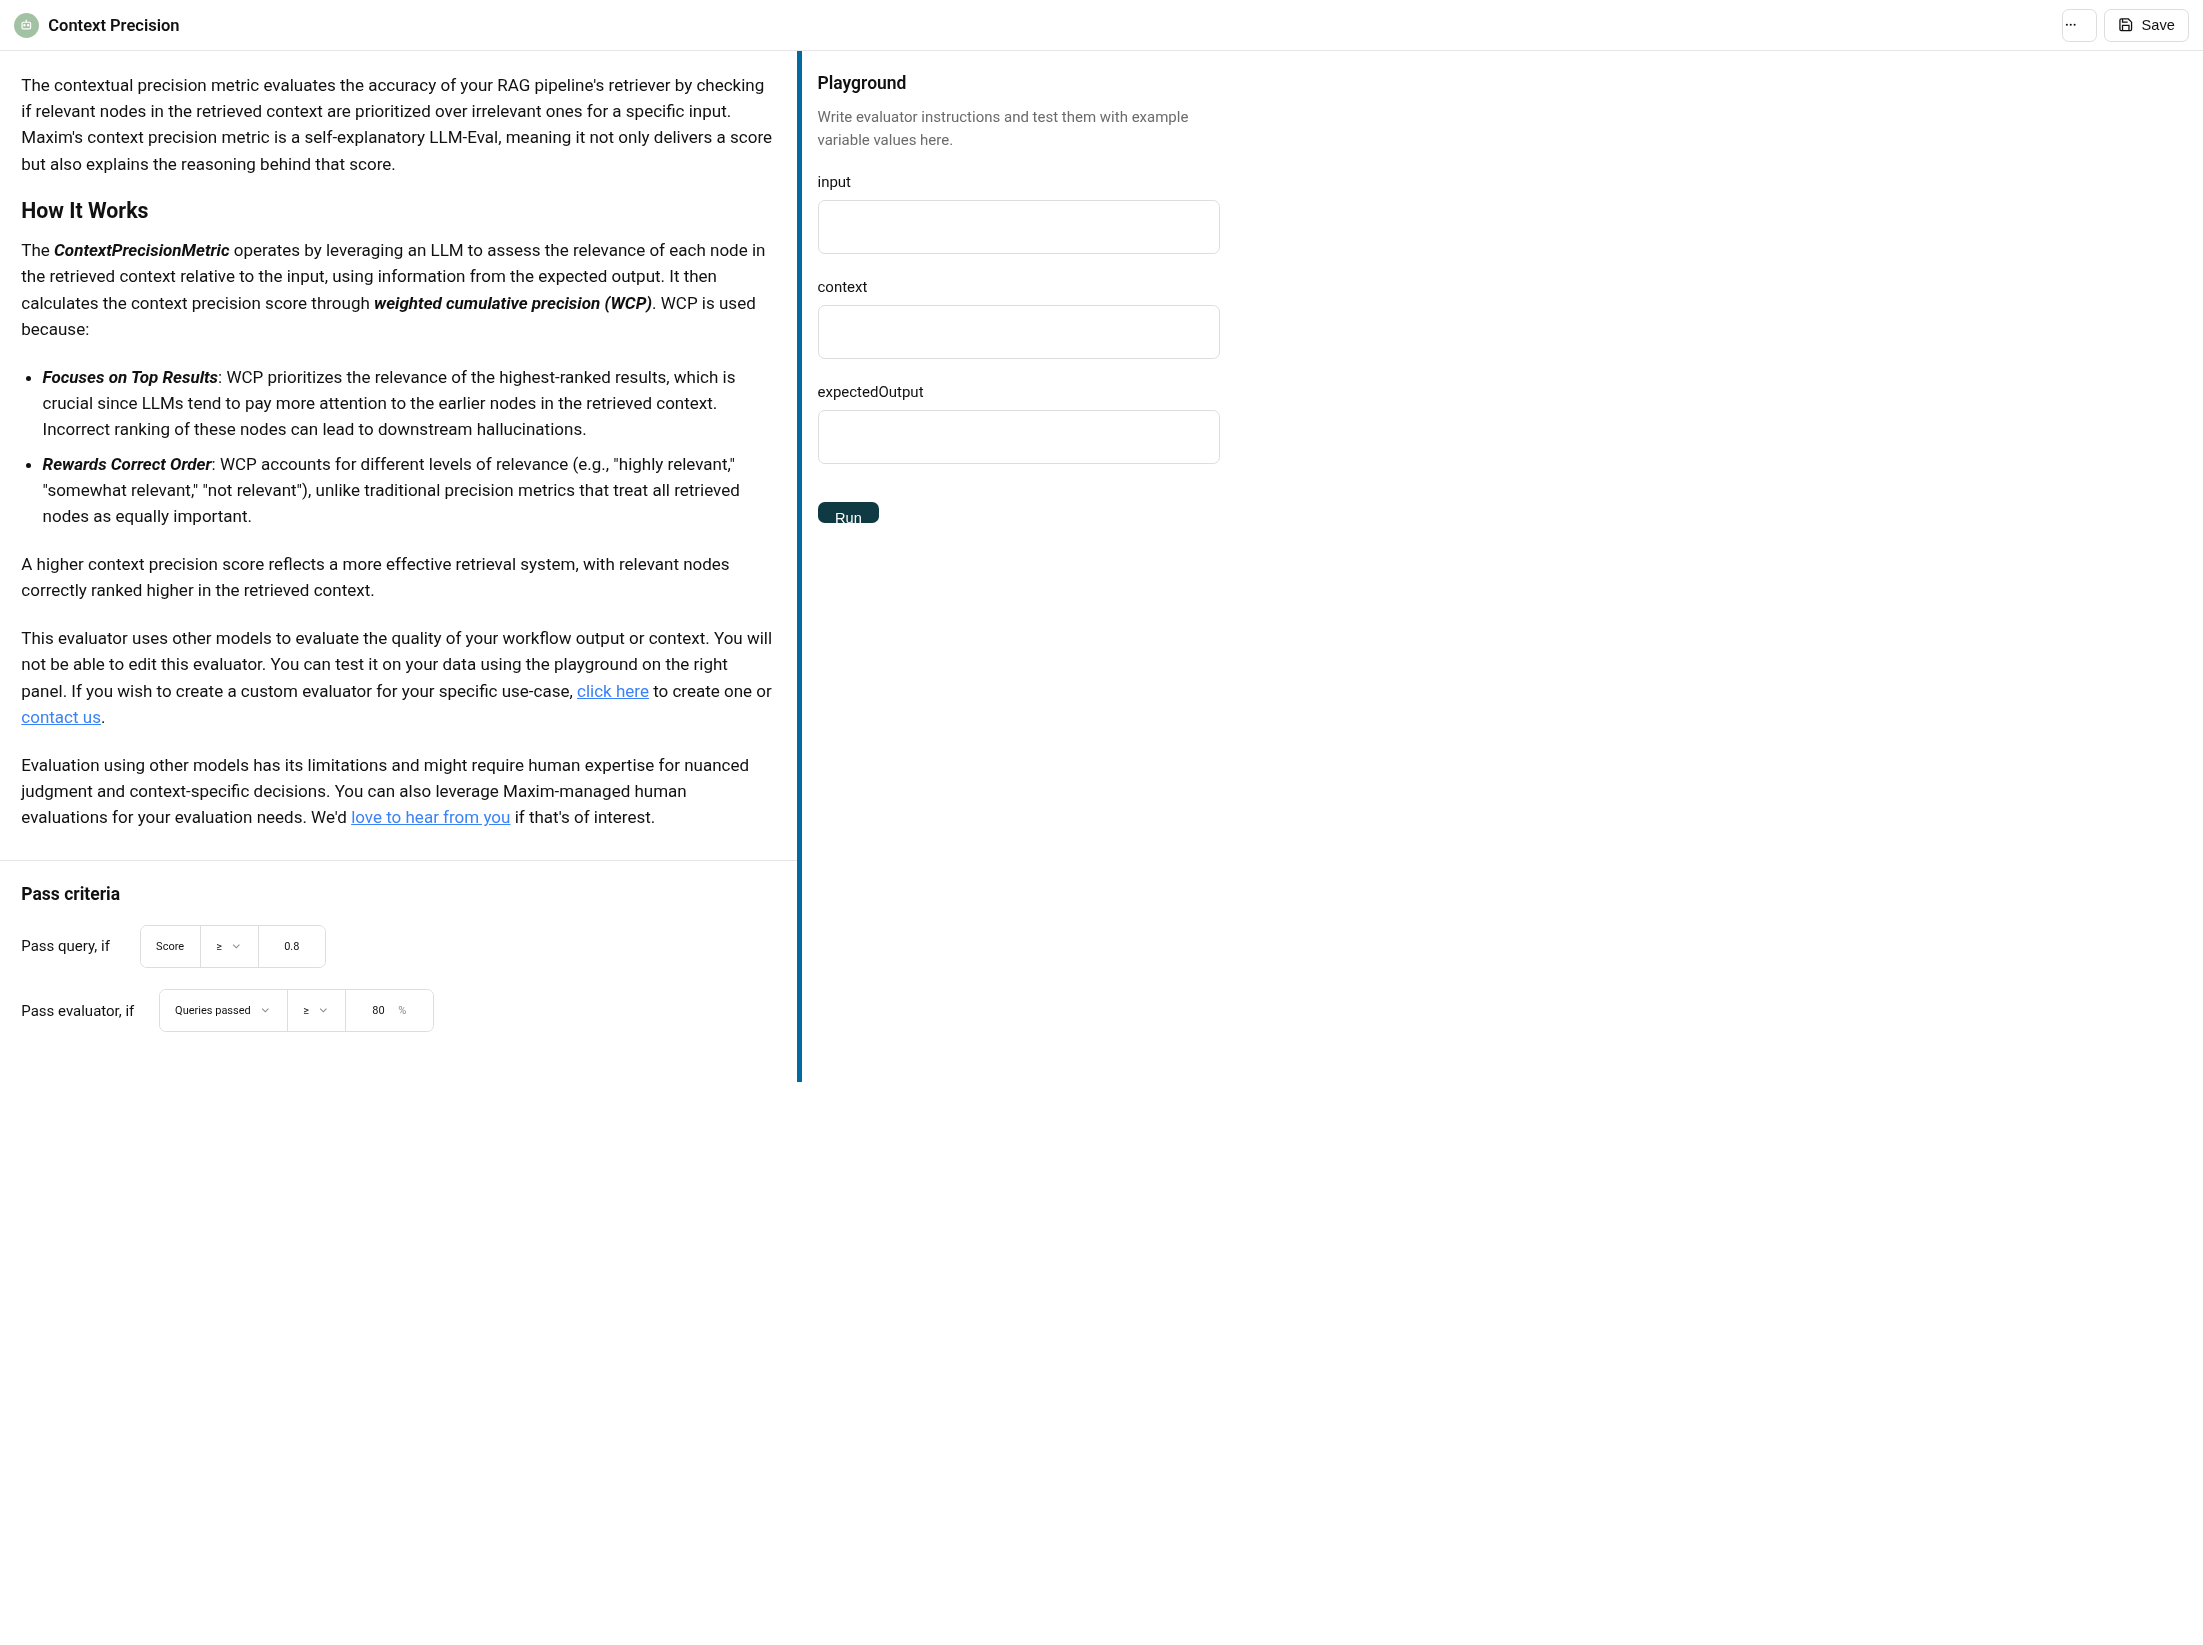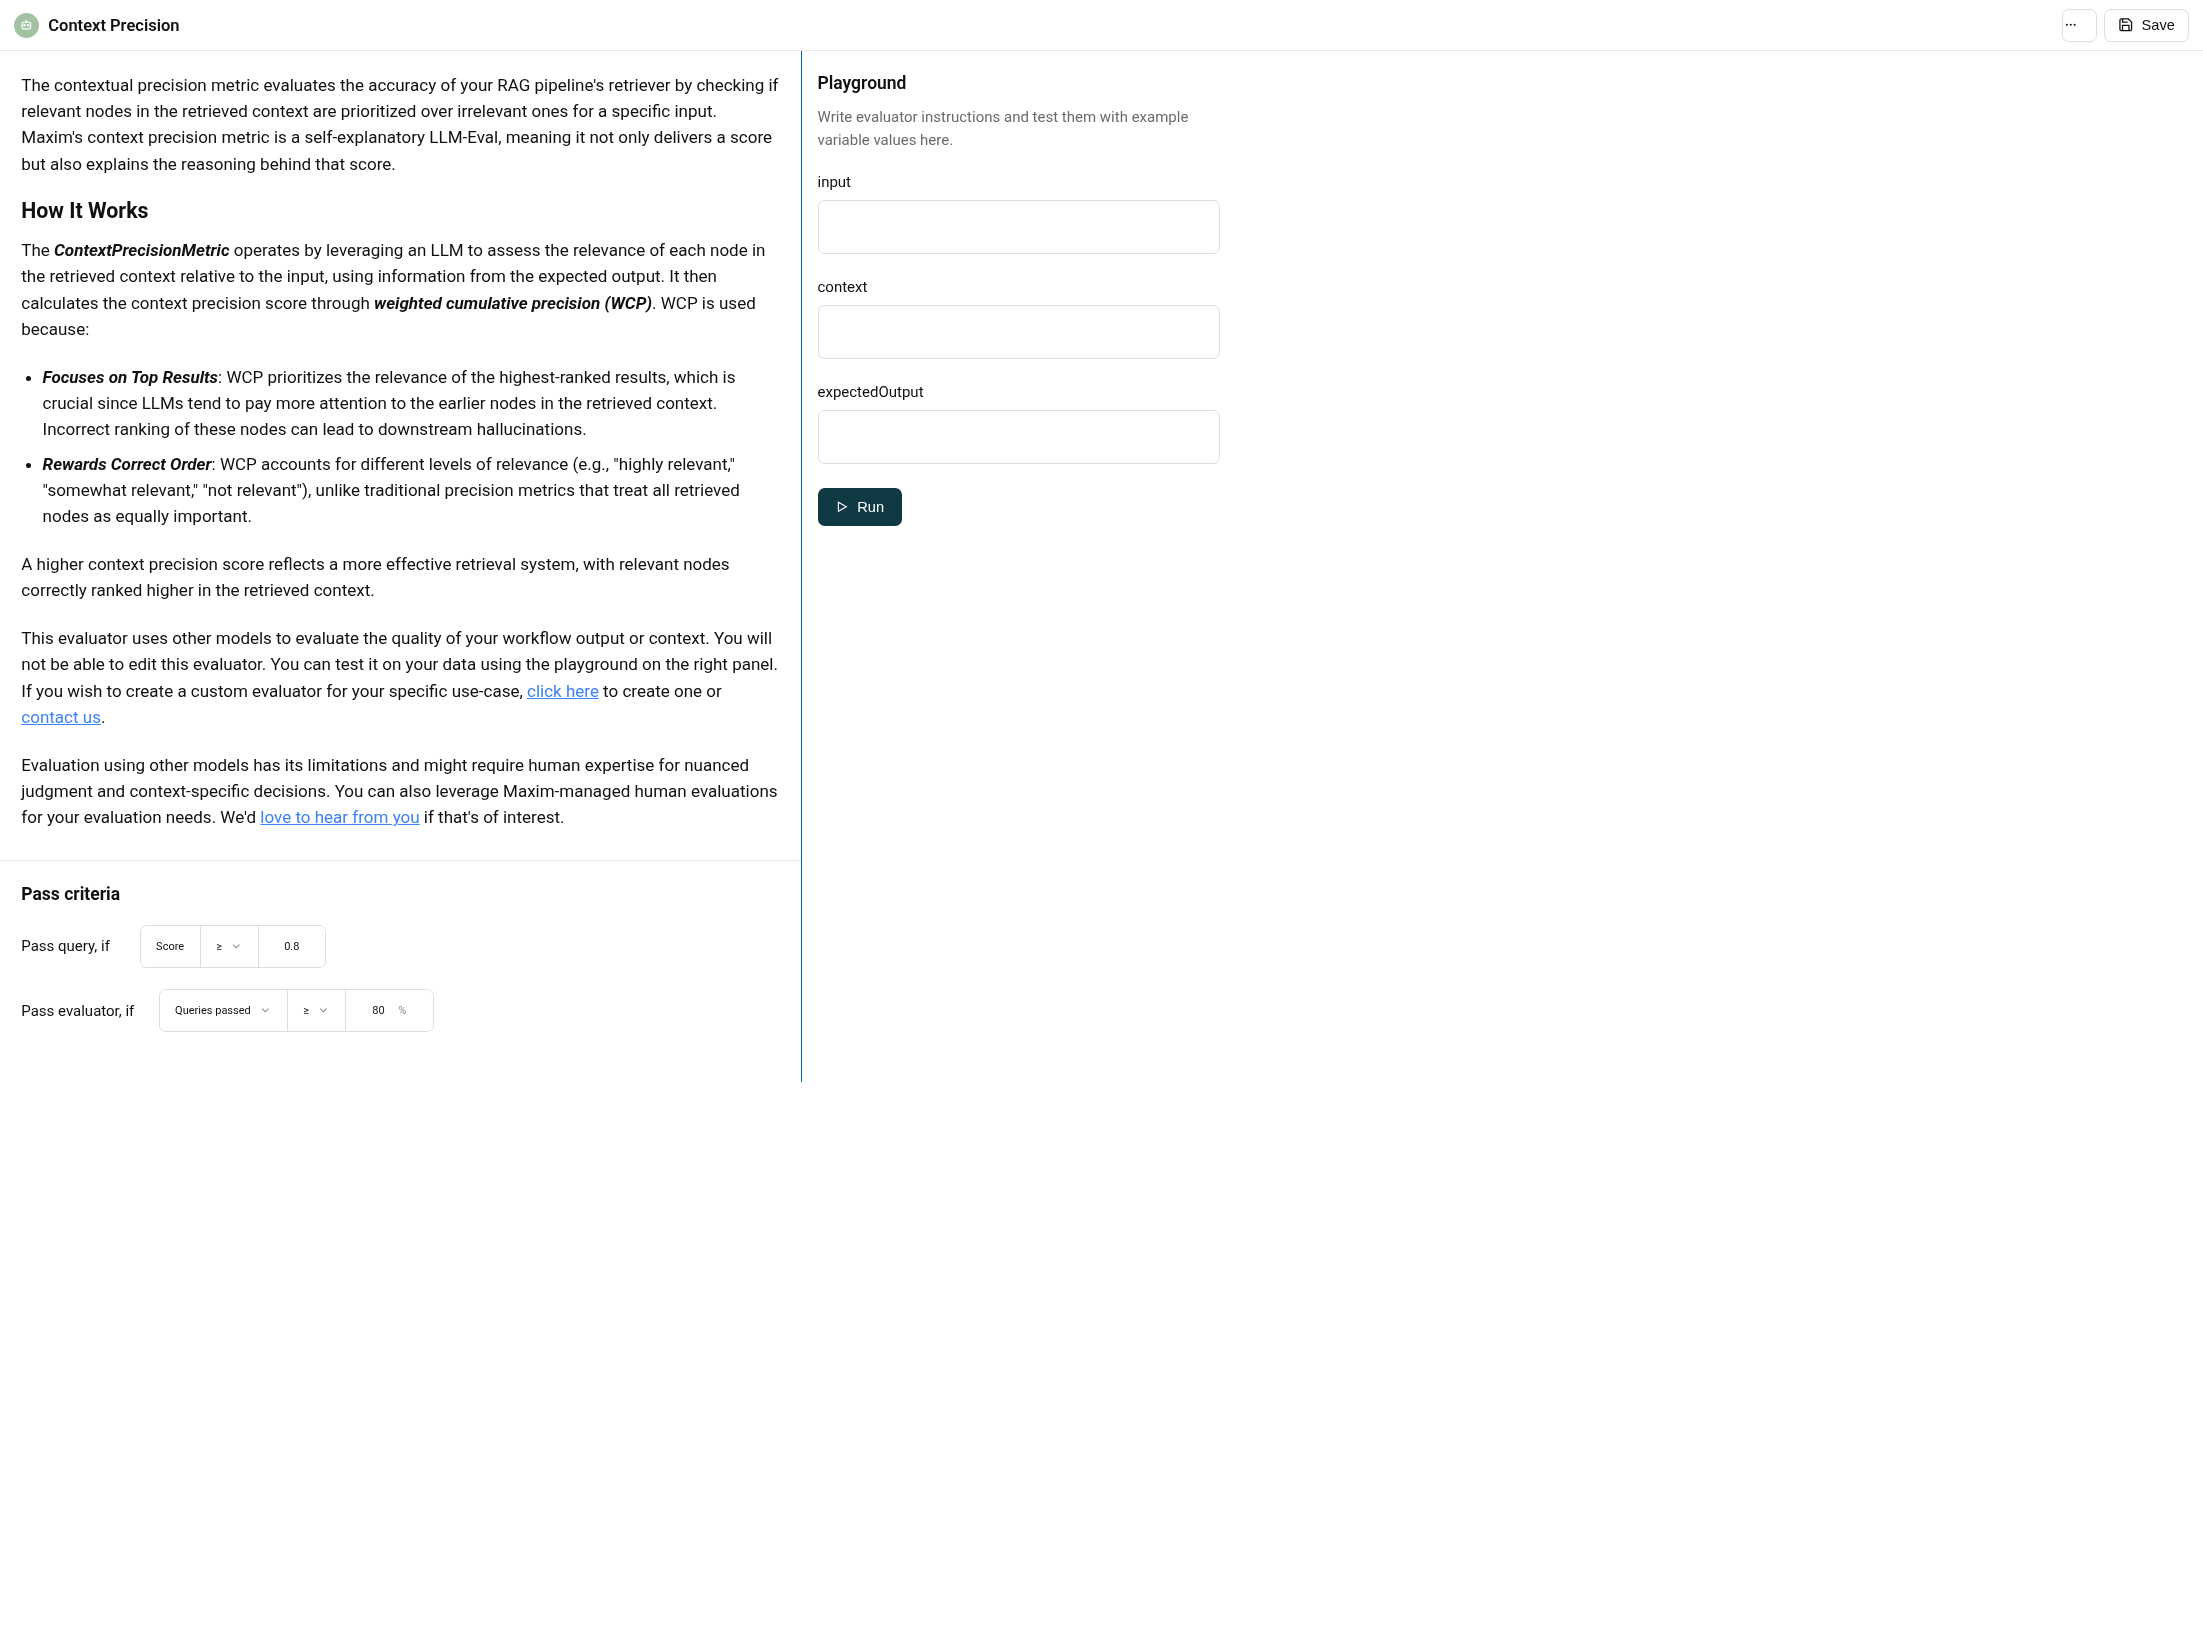--- a/index.html
+++ b/index.html
@@ -30,21 +30,21 @@
     height: 33px; display: flex; align-items: center; justify-content: space-between;
     cursor: pointer; font-size: 14.6px; font-weight: 500; color: #111;
   }
   .icon-btn { width: 35px; }
   .save-btn { padding: 0 13.6px; gap: 7.8px; }
   .save-btn svg, .icon-btn svg { width: 15.5px; height: 15.5px; }
 
   .body-wrap { display: flex; }
   .main-col {
     flex: 1;
-    border-right: 1px solid #0369a1;
+    border-right: 5px solid #0369a1;
     max-width: 802px;
   }
   .content-pad { padding: 20.4px 21.3px 29px 21.3px; }
   .intro, .p { font-size: 17px; line-height: 1.55; margin-bottom: 21.3px; }
   .h2 { font-size: 21.3px; font-weight: 700; margin: 17.5px 0 13.6px; }
   ul.bullets { list-style: disc; padding-left: 21.3px; margin-bottom: 21.3px; }
   ul.bullets li { font-size: 17px; line-height: 1.55; margin-bottom: 7.8px; }
   .bold { font-weight: 700; font-style: italic; }
   .link { color: #3b82f6; text-decoration: underline; cursor: pointer; }
 
@@ -63,22 +63,22 @@
   .side-title { font-size: 17.5px; font-weight: 600; margin-bottom: 13.6px; }
   .side-desc { font-size: 15px; color: #6b6b6b; line-height: 1.5; margin-bottom: 21.3px; }
   .field-label { font-size: 15px; margin-bottom: 9.7px; display: block; }
   .field-input {
     width: 100%; border: 1px solid #ddd; border-radius: 6.8px;
     height: 54px; padding: 9.7px; font-size: 14.6px; font-family: inherit;
     resize: none; margin-bottom: 19.4px; background: #fff;
   }
   .run-btn {
     background: #0f3a44; color: #fff; border: none; border-radius: 6.8px;
-    padding: 0 17.5px; height: 38px; display: inline-flex; align-items: center; gap: 8.7px;
-    font-size: 14.6px; font-weight: 500; cursor: pointer;
+    padding: 0 17.5px; height: 21px; display: inline-flex; align-items: center; gap: 8.7px;
+    font-size: 14.6px; font-weight: 500; cursor: pointer; flex-direction: column;
   }
   .run-btn svg { width: 13.6px; height: 13.6px; }
 </style>
 </head>
 <body>
 
 <div class="header">
   <div class="header-left">
     <div class="logo-circle">
       <svg viewBox="0 0 24 24" fill="none" stroke="#fff" stroke-width="2">

